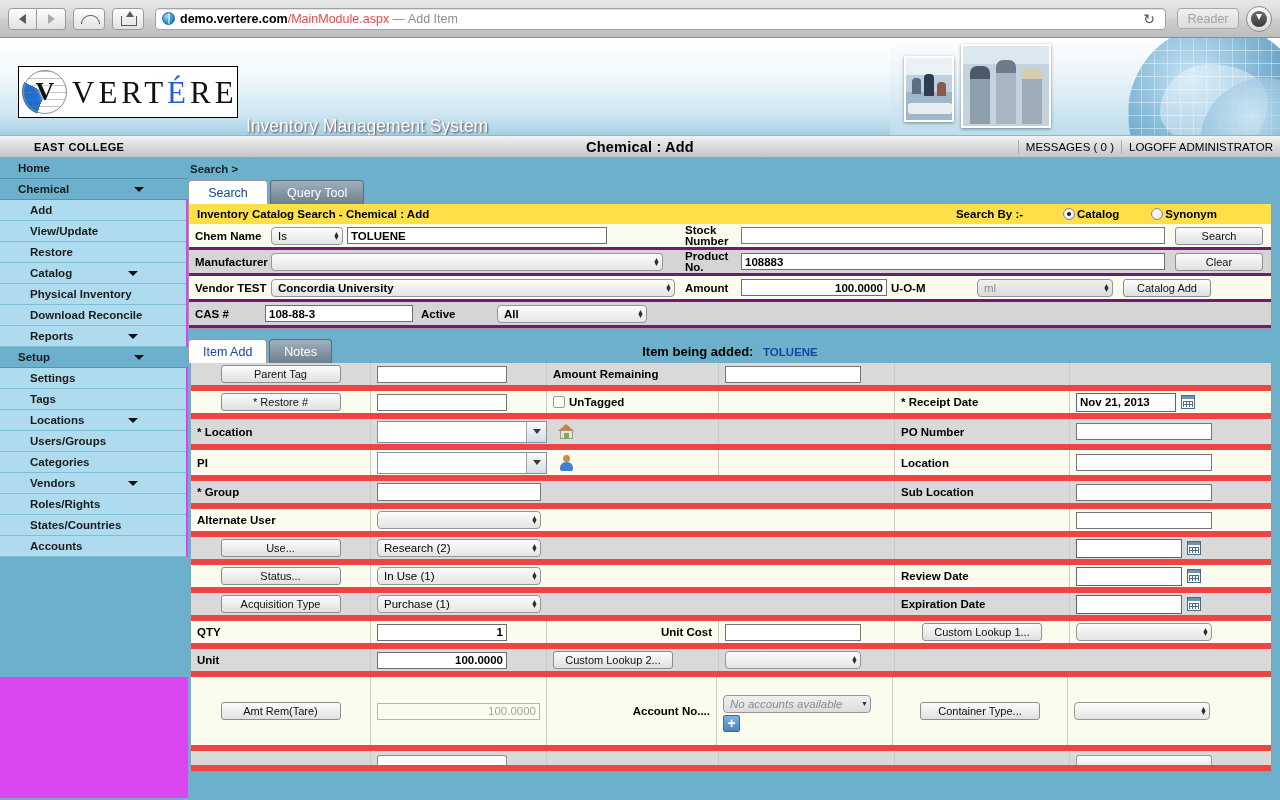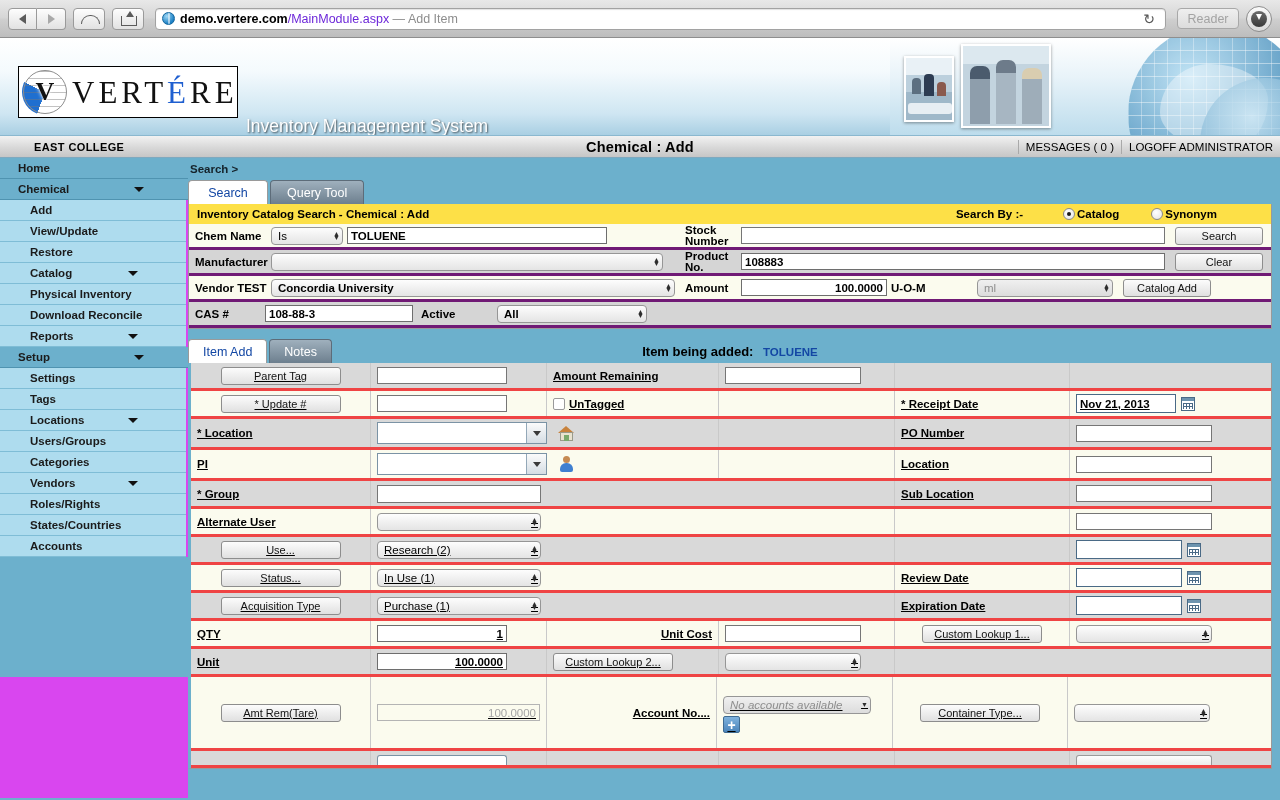--- a/index.html
+++ b/index.html
@@ -58,21 +58,21 @@
     width:13px;height:13px;border-radius:50%;
     background:radial-gradient(circle at 35% 30%,#9fd8f5,#1b7fc4 70%);
     border:1px solid #13679f; flex:0 0 auto; margin-right:5px; position:relative;
   }
   .globe-ico:after{
     content:""; position:absolute; left:5px; top:0; width:2px; height:11px;
     background:rgba(255,255,255,.55); border-radius:2px;
   }
   #url-text{font-size:12.5px; white-space:nowrap; overflow:hidden;}
   #url-text .host{color:#000; font-weight:bold;}
-  #url-text .path{color:#6d28d9;}
+  #url-text .path{color:#ef4444;}
   #url-text .title{color:#8d8d8d;}
   #reload-ico{
     margin-left:auto; font-size:14px; color:#555; padding:0 4px; line-height:1;
   }
   #reader-btn{
     height:21px; min-width:62px; margin-left:4px;
     border:1px solid #a8a8a8; border-radius:4px;
     background:linear-gradient(to bottom,#efefef,#dcdcdc);
     color:#a3a3a3; font-size:12.5px; display:flex;align-items:center;justify-content:center;
   }
@@ -286,21 +286,21 @@
   #itemadd-tabs{ margin-top:10px; display:flex; position:relative; }
   #item-being{
     position:absolute; left:0; right:0; text-align:center; bottom:4px;
     font-size:13px; font-weight:bold; pointer-events:none;
   }
   #item-being .name{ color:#1347a4; font-size:11.5px; margin-left:6px;}
   #item-form{
     background:#d9d9d9; border:1px solid #9a9a9a; border-top:none;
     border-left:3px solid #6cb0cc;
   }
-  .frow{ display:flex; border-bottom:3px solid #ef4444; min-height:28px;text-decoration:underline; }
+  .frow{ display:flex; border-bottom:6px solid #ef4444; min-height:28px; }
   .frow.cream{ background:#fbfbee; }
   .frow.gray{ background:#d9d9d9; }
   .fc{ display:flex; align-items:center; padding:0 6px; border-right:1px solid #c9c9c9; }
   .fc.c1{ width:180px; flex:0 0 180px; }
   .fc.c2{ width:176px; flex:0 0 176px; }
   .fc.c3{ width:172px; flex:0 0 172px; }
   .fc.c4{ width:176px; flex:0 0 176px; }
   .fc.c5{ width:175px; flex:0 0 175px; }
   .fc.c6{ flex:1; border-right:none; }
   .lbl{ font-size:11.5px; font-weight:bold; }
@@ -597,21 +597,21 @@
         </div>
         <div class="fc c4">
           <input class="inp" style="width: 136px;" value="">
         </div>
         <div class="fc c5"></div>
         <div class="fc c6"></div>
       </div>
 
       <div class="frow cream">
         <div class="fc c1">
-          <div class="btn" style="width:120px;margin:0 auto">* Update #</div>
+          <div class="btn" style="width:120px;margin:0 auto">* Restore #</div>
         </div>
         <div class="fc c2">
           <input class="inp" style="width: 130px;" value="">
         </div>
         <div class="fc c3">
           <span class="chk"></span>
           <span class="lbl">UnTagged</span>
         </div>
         <div class="fc c4"></div>
         <div class="fc c5">

